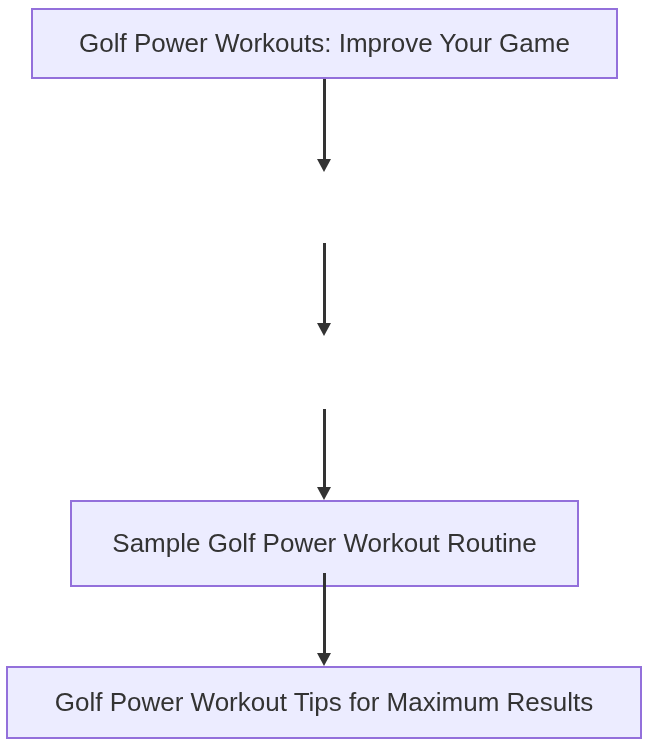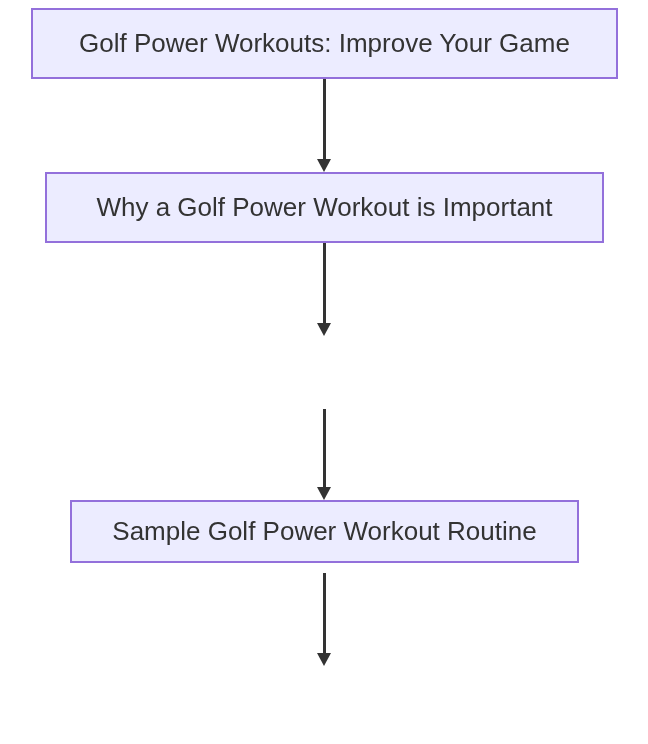--- a/index.html
+++ b/index.html
@@ -68,38 +68,38 @@
 
   <div class="node" style="left:31px; top:8px; width:587px; height:71px">
     <span class="label">Golf Power Workouts: Improve Your Game</span>
   </div>
 
   <div class="edge" style="left:317px; top:79px; height:93px">
     <div class="edge-line"></div>
     <div class="edge-head"></div>
   </div>
 
-  <div class="node" style="left:45px; top:172px; width:559px; height:71px">
-    <span class="label">Why a Golf Power Workout is Important</span>
-  </div>
 
   <div class="edge" style="left:317px; top:243px; height:93px">
     <div class="edge-line"></div>
     <div class="edge-head"></div>
   </div>
 
 
   <div class="edge" style="left:317px; top:409px; height:91px">
     <div class="edge-line"></div>
     <div class="edge-head"></div>
   </div>
 
-  <div class="node" style="left:70px; top:500px; width:509px; height:63px">
+  <div class="node" style="left:70px; top:500px; width:509px; height:87px">
     <span class="label">Sample Golf Power Workout Routine</span>
   </div>
 
   <div class="edge" style="left:317px; top:573px; height:93px">
     <div class="edge-line"></div>
     <div class="edge-head"></div>
   </div>
 
+  <div class="node" style="left:6px; top:666px; width:636px; height:73px">
+    <span class="label">Golf Power Workout Tips for Maximum Results</span>
+  </div>
 
 </div>
 
 </body></html>

